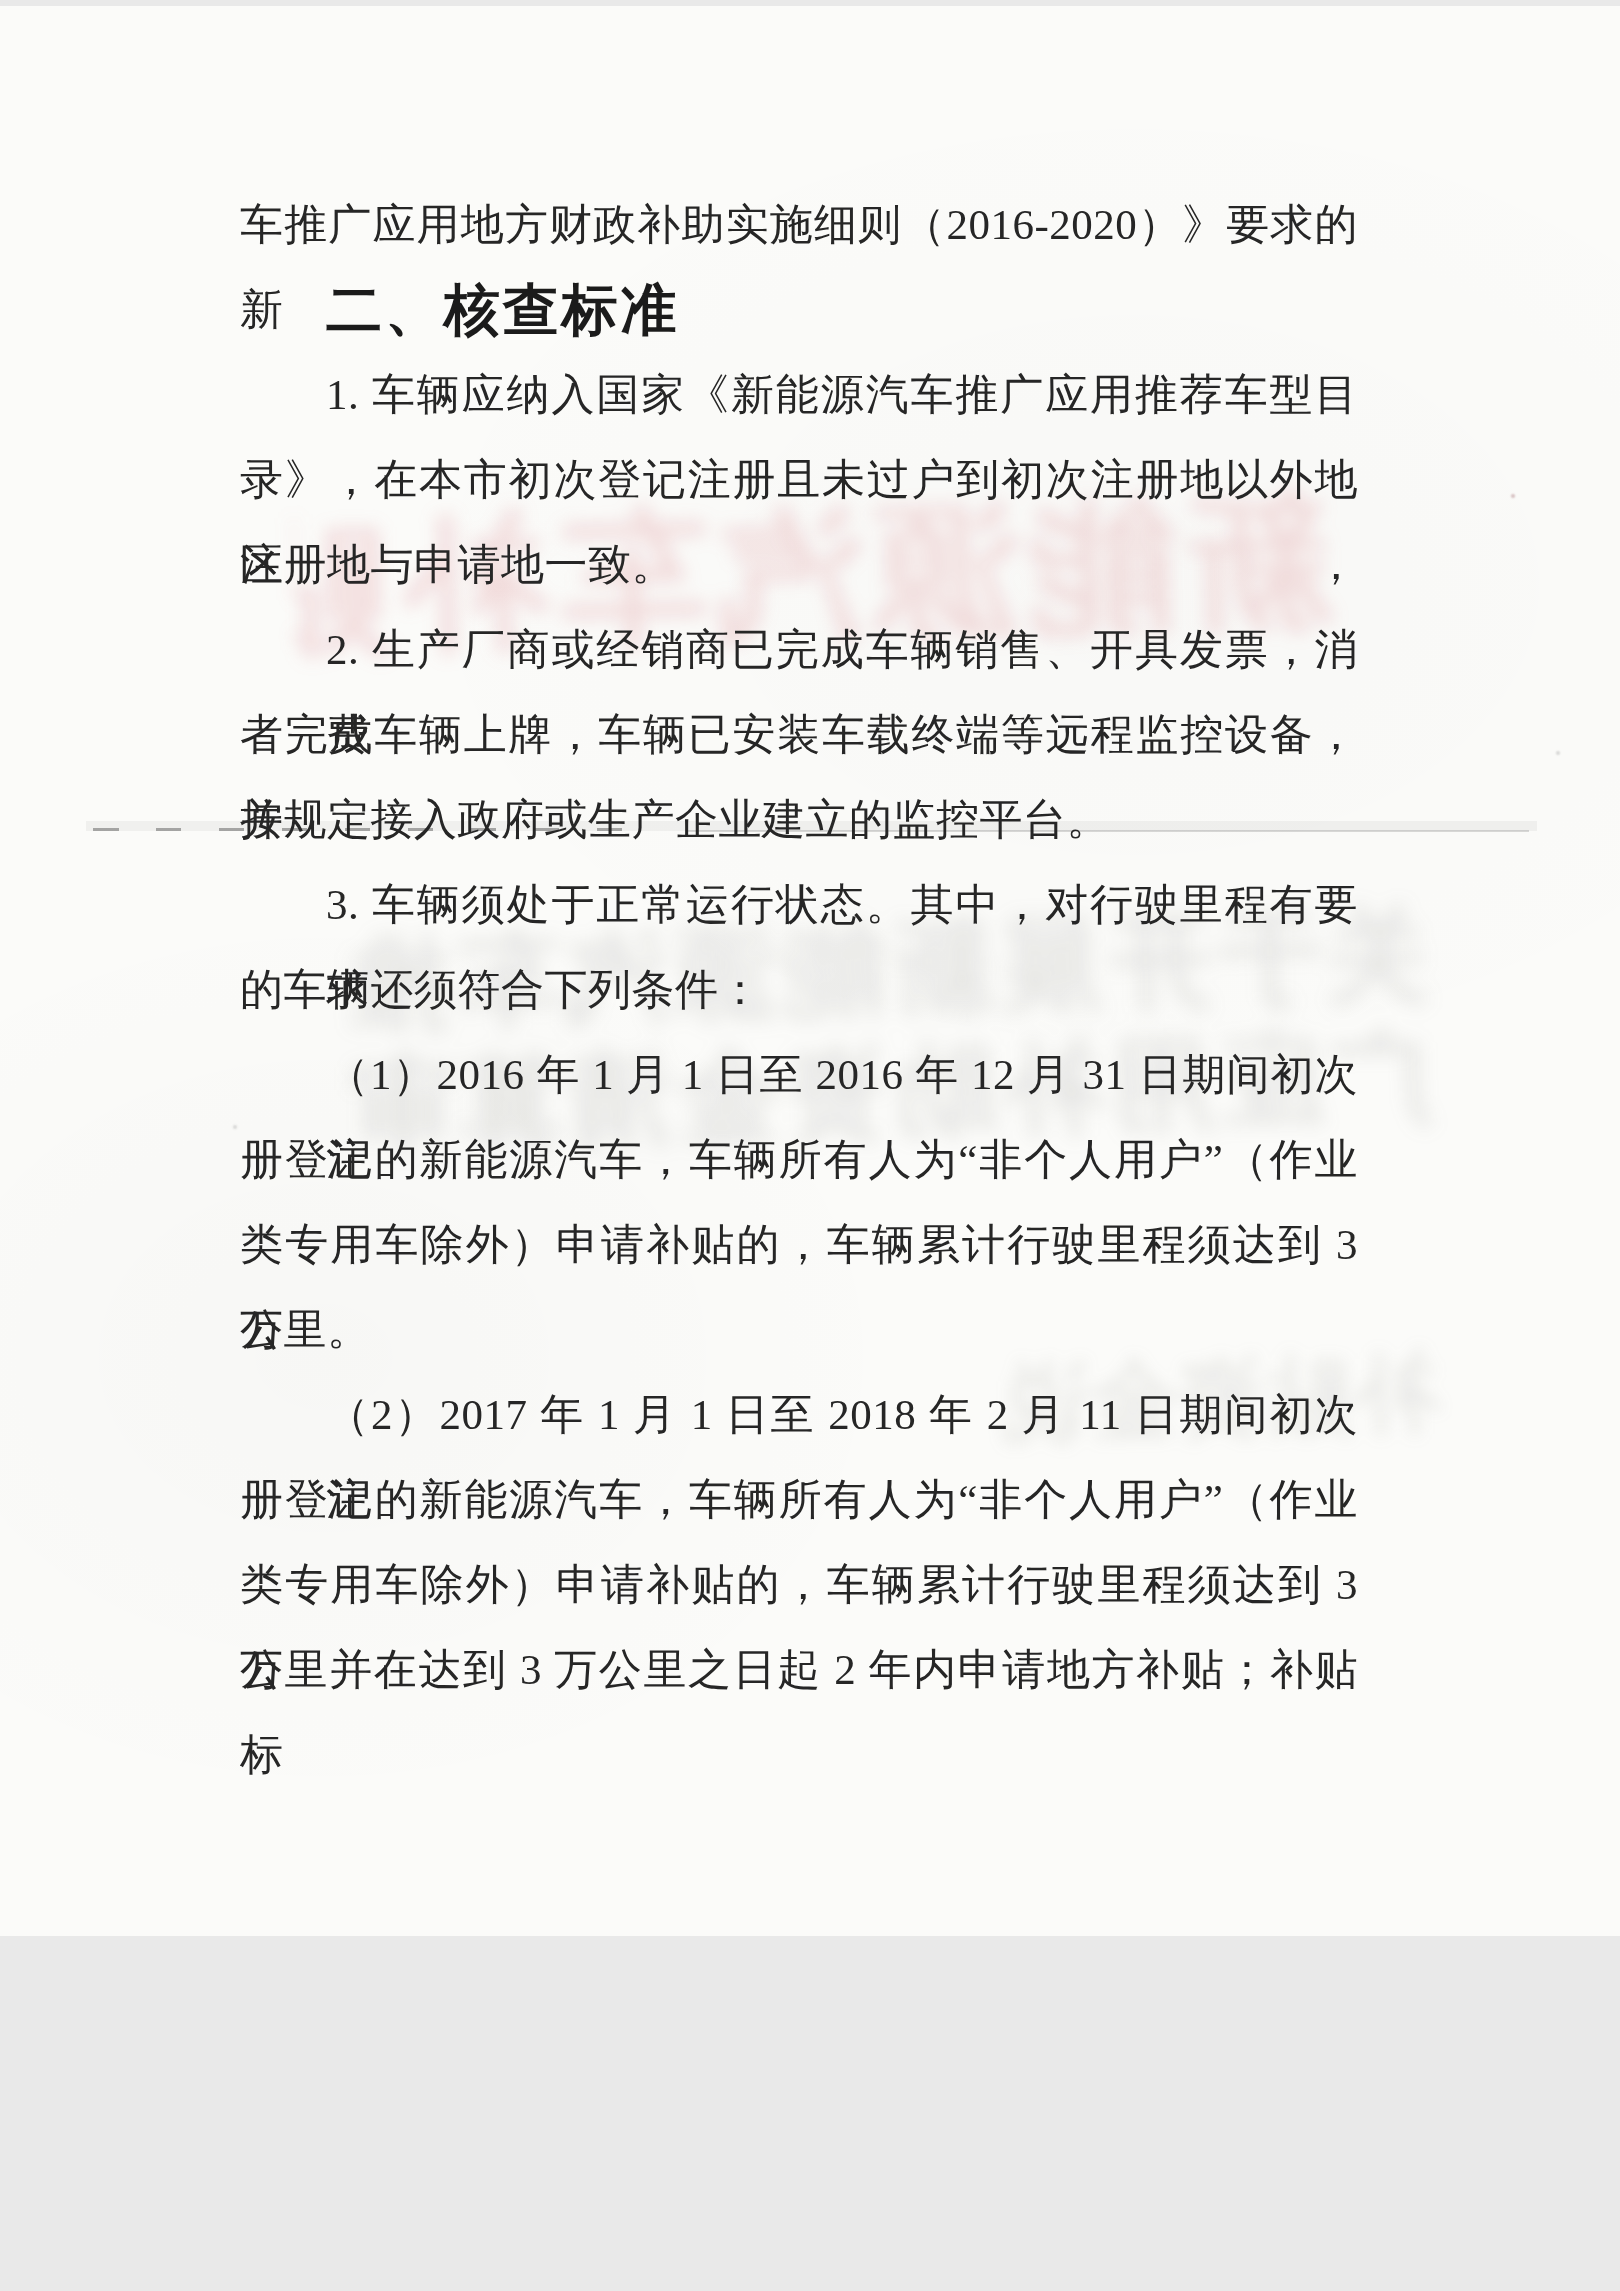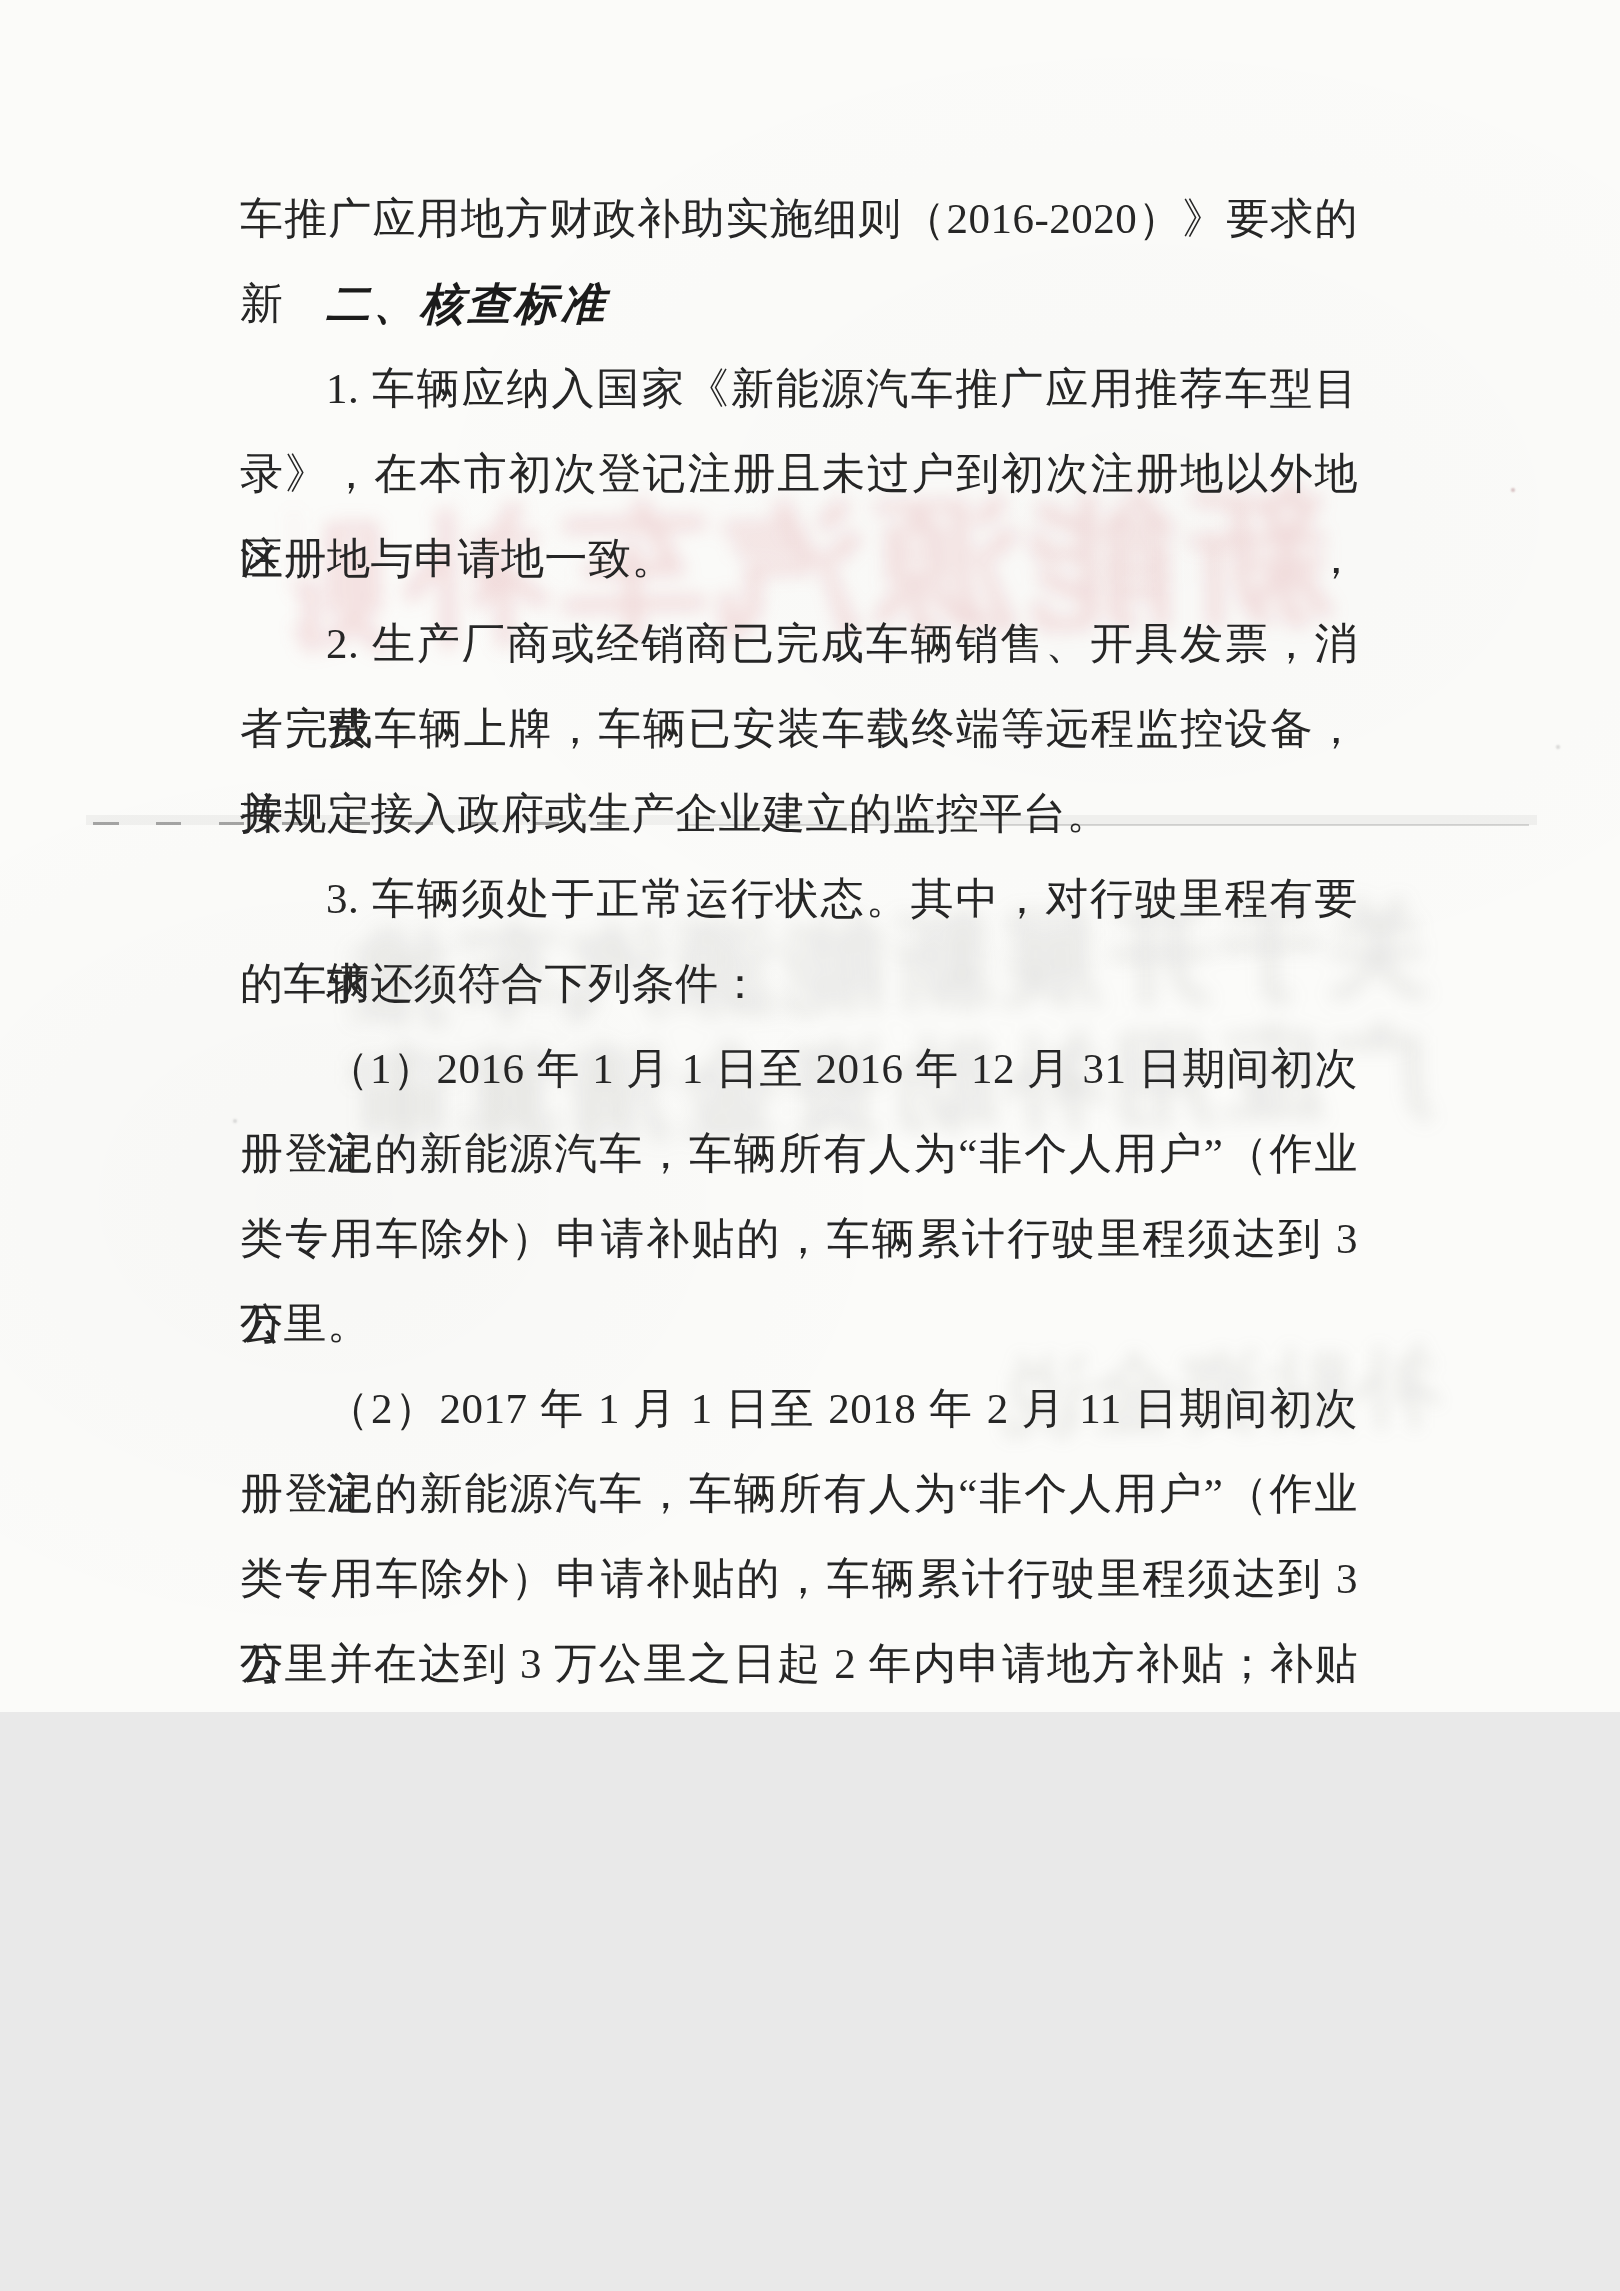--- a/index.html
+++ b/index.html
@@ -1,20 +1,20 @@
 <!DOCTYPE html>
 <html><head>
 <meta charset="utf-8">
 <style>
   html, body { margin: 0; padding: 0; background: #e9e9e9; }
   .page {
     position: relative;
     width: 1620px;
-    height: 1712px;
-    margin: 0 auto;
+    height: 1930px;
+    margin: 6px auto;
     overflow: hidden;
     background:
       radial-gradient(1176px 784px at 70% 30%, rgba(0,0,0,0.012), transparent 70%),
       radial-gradient(882px 686px at 20% 70%, rgba(0,0,0,0.016), transparent 70%),
       #fbfbf9;
     font-family: "Liberation Serif", "DejaVu Serif", serif;
   }
 
   
   .textblock {
@@ -30,24 +30,23 @@
     color: #262626;
     letter-spacing: 0.5px;
     white-space: normal;
     box-sizing: border-box;
   }
   .line.indent { padding-left: 86px; }
   .line.justify { text-align: justify; text-align-last: justify; }
   .line.heading {
     font-family: "Liberation Sans", "DejaVu Sans", sans-serif;
     font-weight: 700;
-    font-size: 44px;
+    font-size: 56px;
     letter-spacing: 2.9px;
     color: #1b1b1b;
-    font-style: italic;
   }
 
   
   .bleed {
     position: absolute;
     transform: scaleX(-1) rotate(1.5deg);
     filter: blur(8.8px);
     font-weight: 700;
     font-family: "Liberation Sans", "DejaVu Sans", sans-serif;
     white-space: nowrap;

